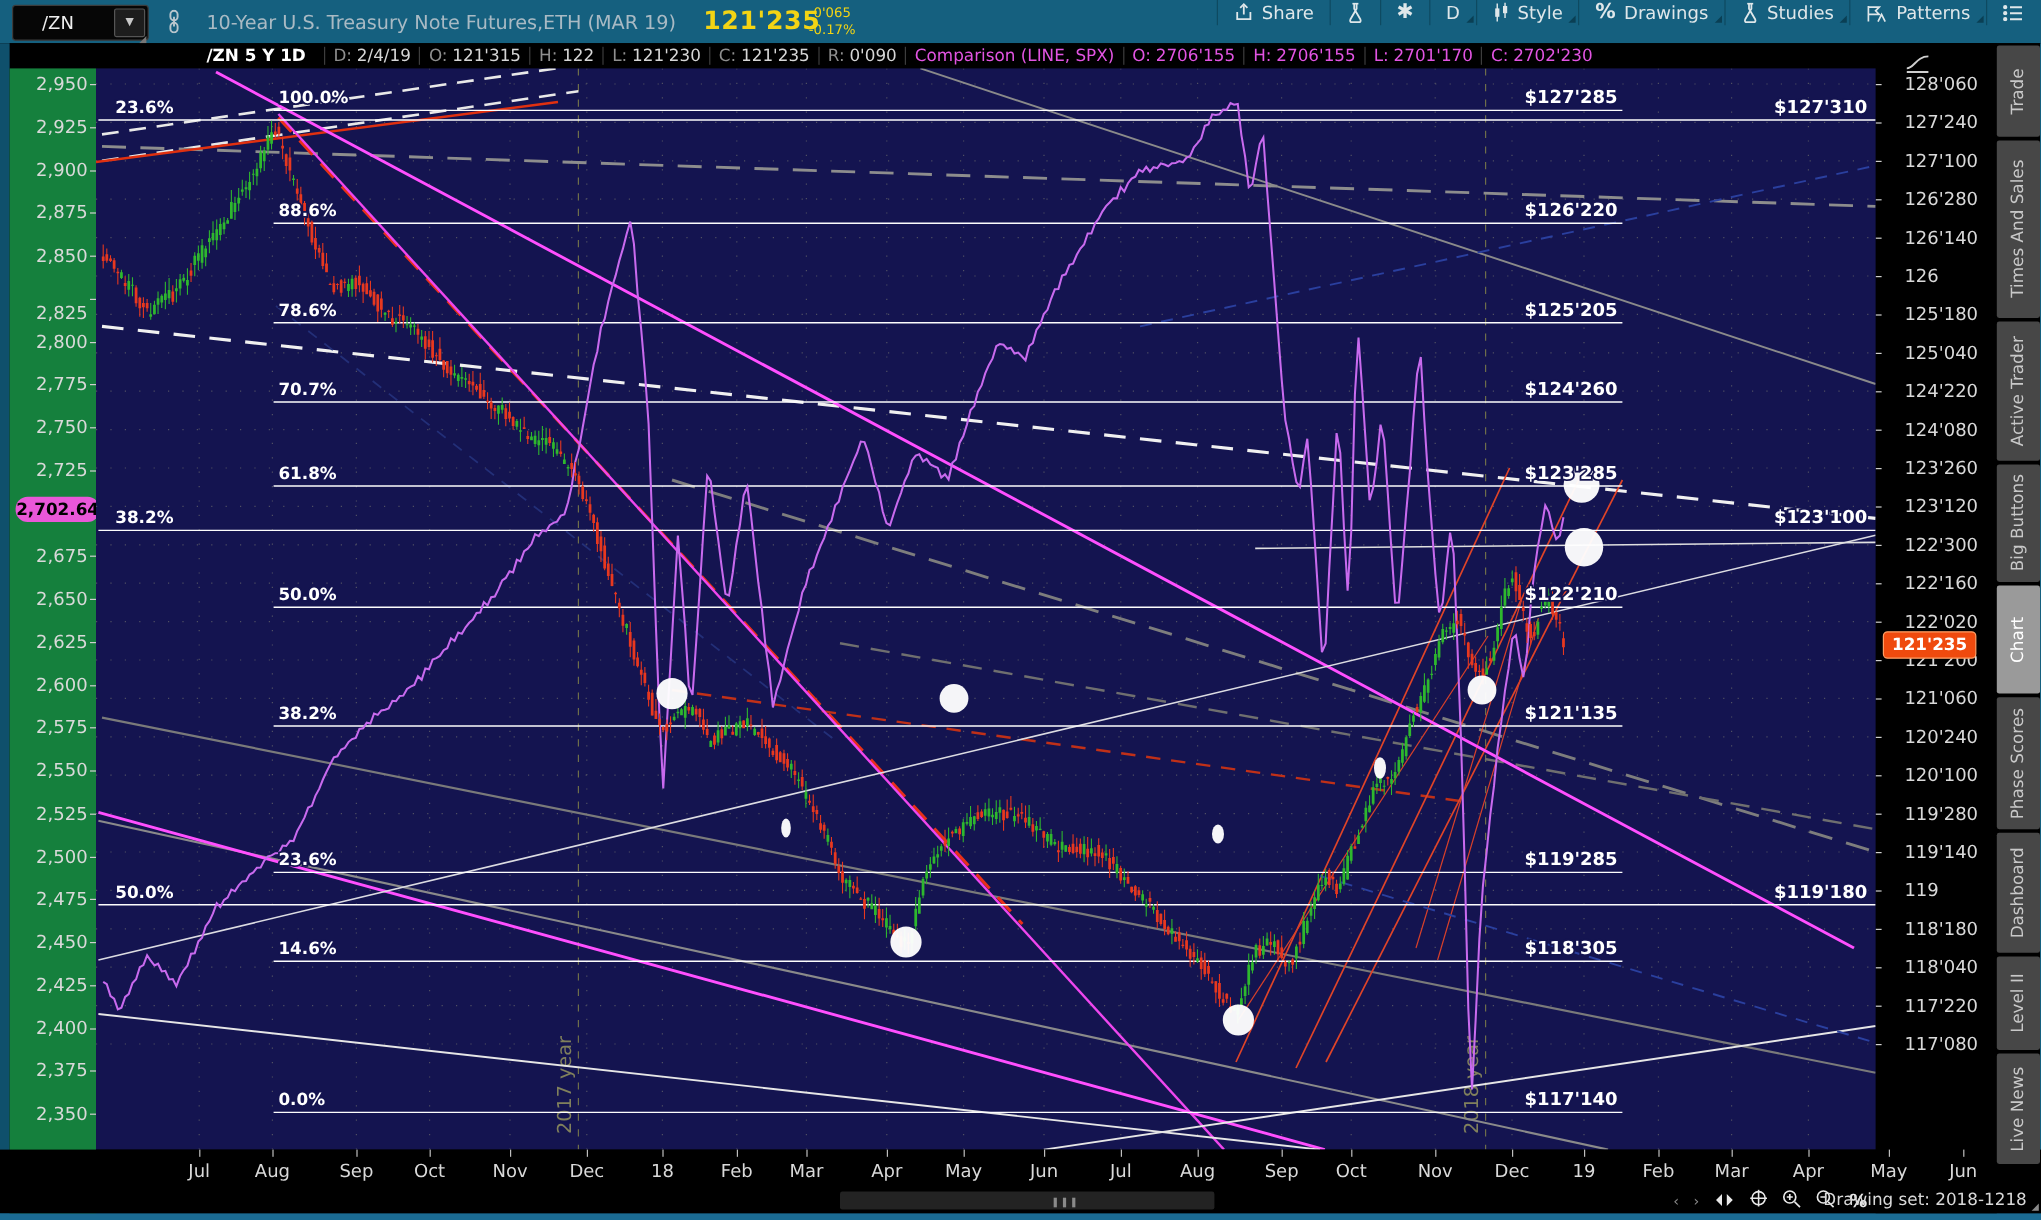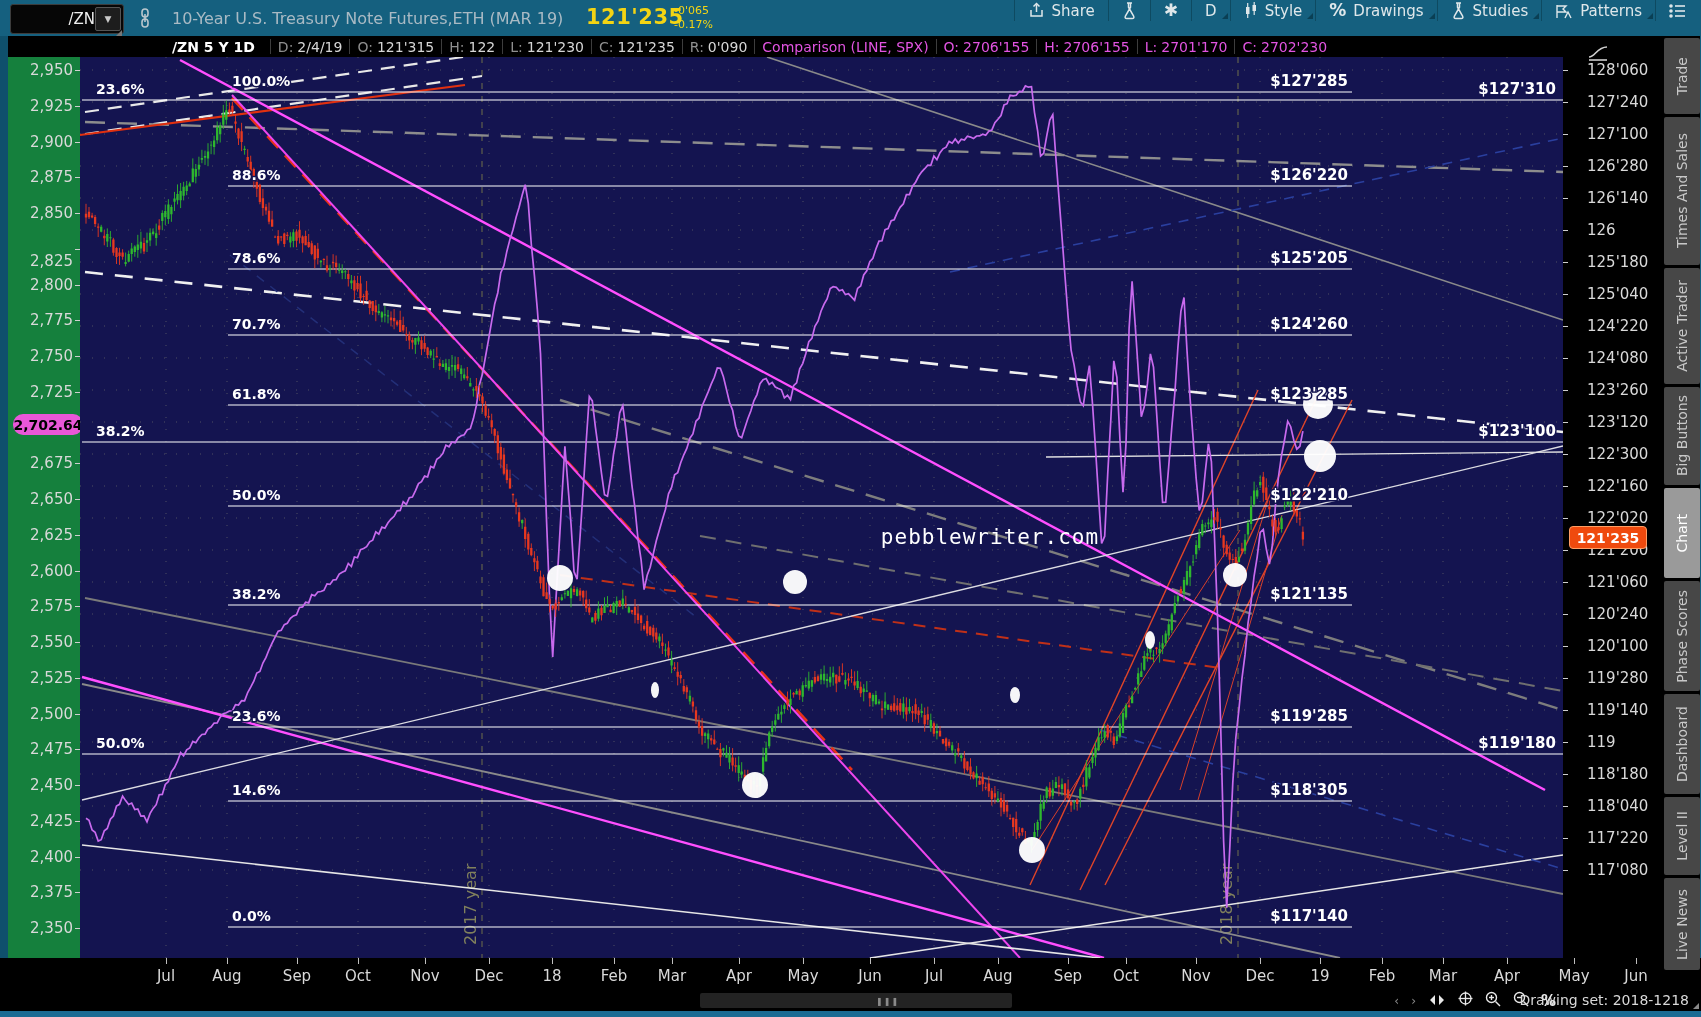--- a/index.html
+++ b/index.html
@@ -6,21 +6,21 @@
   #app{position:relative;width:1701px;height:1017px;overflow:hidden;background:#000;
        font-family:"DejaVu Sans","Liberation Sans",sans-serif;-webkit-font-smoothing:antialiased;}
   
   .topbar{position:absolute;left:0;top:0;width:1701px;height:36px;background:#15607f;}
   .edge-left{position:absolute;left:0;top:36px;width:8px;height:981px;background:#0f506c;}
   .edge-bottom{position:absolute;left:0;top:1011px;width:1701px;height:6px;background:#1b6b93;}
   .edge-right{position:absolute;left:1700px;top:36px;width:1px;height:975px;background:#14607f;}
   
   .symbol-box{position:absolute;left:10px;top:4px;width:112px;height:28px;background:#060606;
       border:1px solid #3c3c3c;border-radius:3px;color:#eee;font-size:15px;display:flex;align-items:center;}
-  .symbol-box .sym{padding-left:12px;flex:1;text-align:right;}
+  .symbol-box .sym{padding-left:24px;flex:1;}
   .symbol-dd{width:24px;height:22px;margin-right:2px;background:#1d1d1d;border:1px solid #555;
       border-radius:2px;color:#c9c9c9;font-size:9px;display:flex;align-items:center;justify-content:center;}
   .corner{position:absolute;width:0;height:0;border-left:6px solid transparent;border-bottom:6px solid #9a9a9a;}
   .sym-corner{left:116px;top:30px;border-bottom-color:#777;}
   .link-ic{position:absolute;left:138px;top:8px;color:#b9c6cd;}
   .tb-title{position:absolute;left:172px;top:9px;color:#a9bac4;font-size:16px;white-space:nowrap;}
   .tb-price{position:absolute;left:586px;top:5px;color:#f3d414;font-size:21px;font-weight:bold;letter-spacing:.5px;}
   .tb-chg{position:absolute;left:674px;top:4px;color:#f3d414;font-size:11px;line-height:14px;text-align:left;}
   .tb-buttons{position:absolute;right:2px;top:0;height:21px;display:flex;align-items:stretch;}
   .tb-btn{position:relative;display:flex;align-items:center;gap:7px;padding:0 13px;color:#dfe7ea;
@@ -479,21 +479,20 @@
         <text x="152" y="864" fill="#fff" font-size="14" font-weight="bold" paint-order="stroke" stroke="#141450" stroke-width="3">0.0%</text>
         <text x="1268" y="864" fill="#fff" font-size="15" font-weight="bold" text-anchor="end" paint-order="stroke" stroke="#141450" stroke-width="3">$117'140</text>
         <text x="16" y="37" fill="#fff" font-size="14" font-weight="bold" paint-order="stroke" stroke="#141450" stroke-width="3">23.6%</text>
         <text x="1476" y="37" fill="#fff" font-size="15" font-weight="bold" text-anchor="end" paint-order="stroke" stroke="#141450" stroke-width="3">$127'310</text>
         <text x="16" y="379" fill="#fff" font-size="14" font-weight="bold" paint-order="stroke" stroke="#141450" stroke-width="3">38.2%</text>
         <text x="1476" y="379" fill="#fff" font-size="15" font-weight="bold" text-anchor="end" paint-order="stroke" stroke="#141450" stroke-width="3">$123'100</text>
         <text x="16" y="691" fill="#fff" font-size="14" font-weight="bold" paint-order="stroke" stroke="#141450" stroke-width="3">50.0%</text>
         <text x="1476" y="691" fill="#fff" font-size="15" font-weight="bold" text-anchor="end" paint-order="stroke" stroke="#141450" stroke-width="3">$119'180</text>
       </svg>
     <div class="watermark">
-      <div class="w1">pebblewriter.com</div>
     </div>
   </div>
 
   <div class="bottom-axis">
       <div class="ba-tick" style="left: 166px;"></div>
       <div class="ba-item" style="left: 166px;">Jul</div>
       <div class="ba-tick" style="left: 227px;"></div>
       <div class="ba-item" style="left: 227px;">Aug</div>
       <div class="ba-tick" style="left: 297px;"></div>
       <div class="ba-item" style="left: 297px;">Sep</div>

